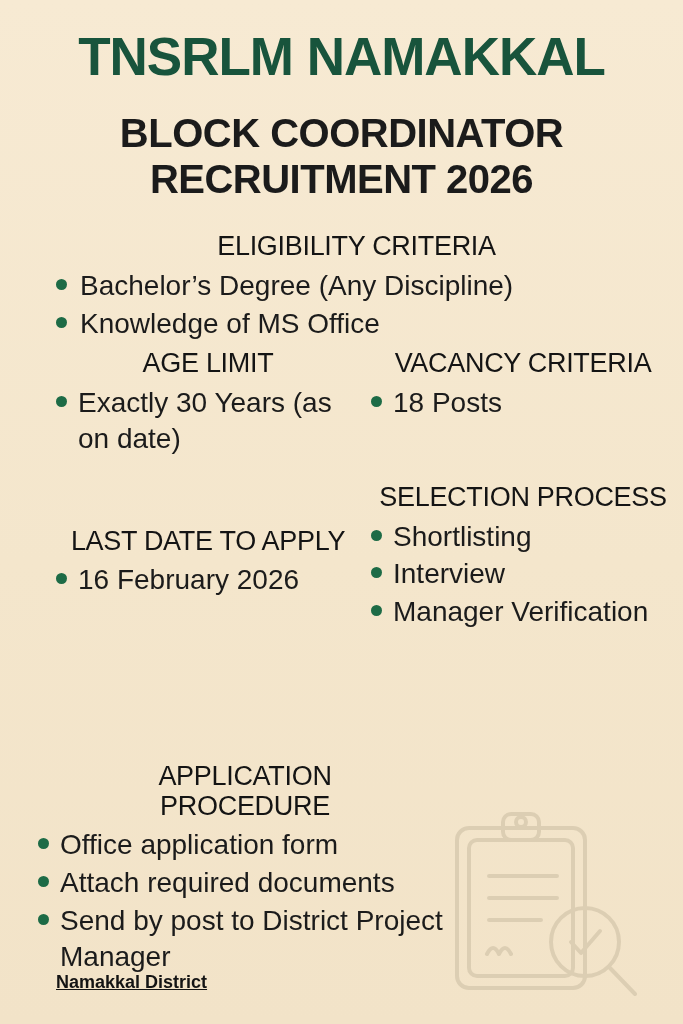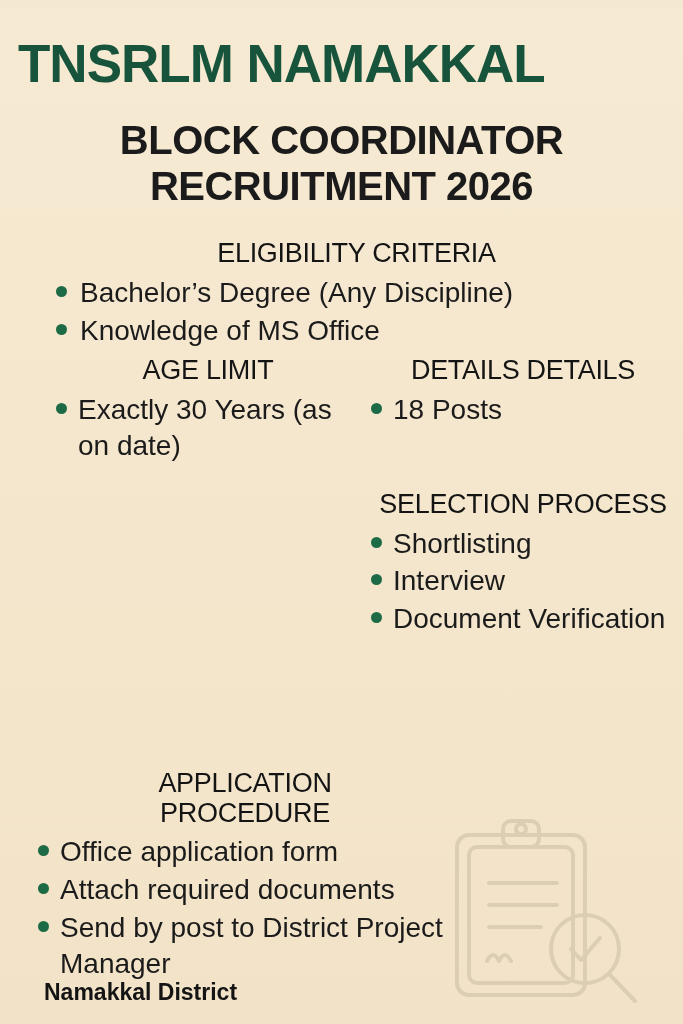--- a/index.html
+++ b/index.html
@@ -19,29 +19,28 @@
     position: relative;
     width: 683px;
     height: 1024px;
     background: linear-gradient(180deg, #f7ead3 0%, #f4e6cc 55%, #f2e3c8 100%);
     box-sizing: border-box;
     padding: 0 18px;
   }
 
   
   .title-main {
-    text-align: left;
+    text-align: center;
     color: #18543c;
     font-size: 53px;
     font-weight: bold;
     letter-spacing: -1px;
     line-height: 1.0;
     padding-top: 30px;
     white-space: nowrap;
-    margin-top: 7px;
   }
   .title-sub {
     text-align: center;
     color: #1b1b1b;
     font-size: 40px;
     font-weight: bold;
     line-height: 1.15;
     letter-spacing: -0.5px;
     margin-top: 27px;
   }
@@ -109,25 +108,26 @@
   .sp-selection { margin-top: 62px; }
 
   .block-application {
     position: absolute;
     left: 30px;
     top: 762px;
     width: 430px;
   }
   .district-line {
     position: absolute;
-    left: 44px;
+    left: 56px;
     top: 972px;
-    font-size: 23px;
+    font-size: 18px;
     font-weight: bold;
     color: #141414;
+    text-decoration: underline;
   }
 
   
   .illustration {
     position: absolute;
     right: 28px;
     bottom: 18px;
     width: 210px;
     height: 200px;
     opacity: 0.55;
@@ -157,36 +157,42 @@
   <div class="two-col">
 
     <div class="col-left">
       <div class="sp-age">
         <div class="section-head">AGE LIMIT</div>
         <ul class="bullets">
           <li>Exactly 30 Years (as on date)</li>
         </ul>
       </div>
 
+      <div class="sp-lastdate">
+        <div class="section-head">LAST DATE TO APPLY</div>
+        <ul class="bullets">
+          <li>16 February 2026</li>
+        </ul>
+      </div>
     </div>
 
     <div class="col-right">
       <div class="sp-vacancy">
-        <div class="section-head">DETAILS DETAILS</div>
+        <div class="section-head">VACANCY CRITERIA</div>
         <ul class="bullets">
           <li>18 Posts</li>
         </ul>
       </div>
 
       <div class="sp-selection">
         <div class="section-head">SELECTION PROCESS</div>
         <ul class="bullets">
           <li>Shortlisting</li>
           <li>Interview</li>
-          <li>Document Verification</li>
+          <li>Manager Verification</li>
         </ul>
       </div>
     </div>
 
   </div>
 
   <div class="block-application">
     <div class="section-head">
       <div>APPLICATION</div>
       <div>PROCEDURE</div>

